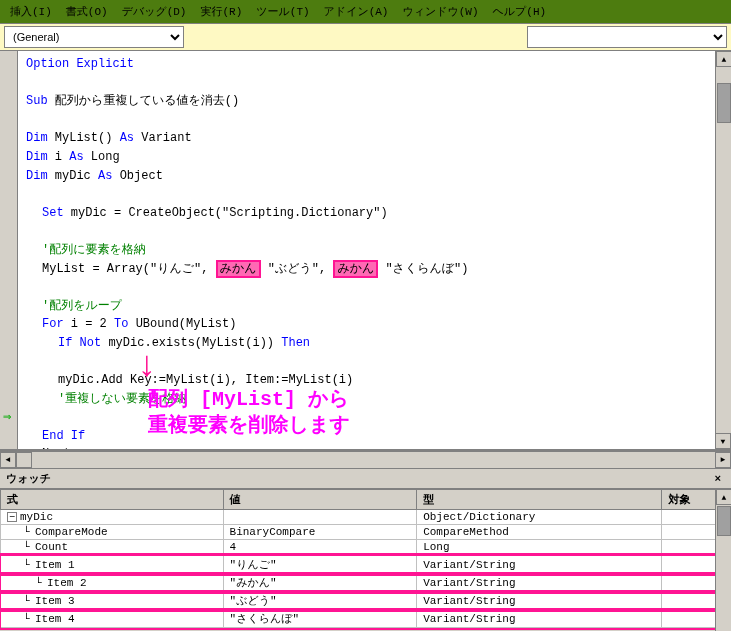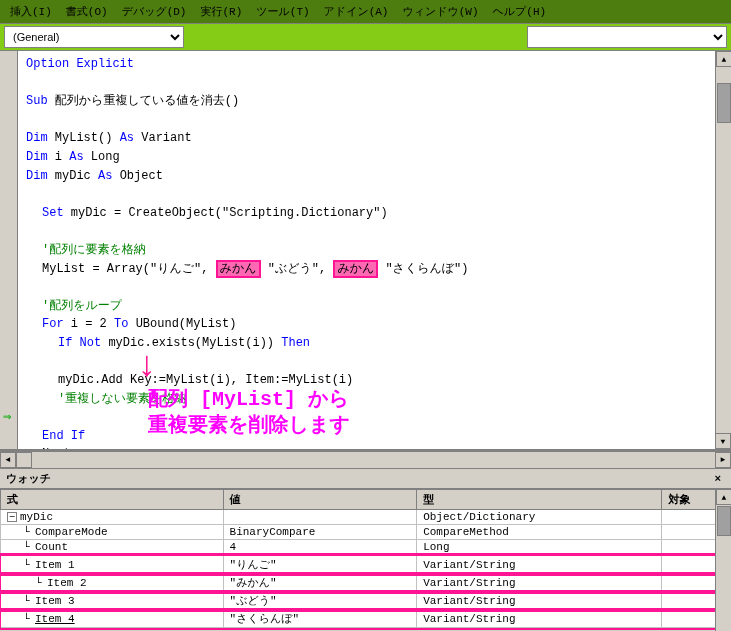--- a/index.html
+++ b/index.html
@@ -23,21 +23,21 @@
     }
     .menu-item {
       padding: 2px 6px;
       font-size: 11px;
       cursor: pointer;
       white-space: nowrap;
     }
 
     
     .toolbar {
-      background: #84cc16;
+      background: #fef9c3;
       display: flex;
       align-items: center;
       padding: 2px 4px;
       gap: 4px;
       border-bottom: 1px solid #808080;
     }
     .toolbar-select {
       height: 22px;
       font-size: 11px;
       border: 1px solid #808080;
@@ -350,21 +350,21 @@
               <td>Variant/String</td>
               <td></td>
             </tr>
             <tr style="outline: rgb(255, 20, 147) solid 2px;">
               <td style="padding-left: 22px;"><span style="display: inline-block; width: 12px;">└</span><span>Item 3</span></td>
               <td>"ぶどう"</td>
               <td>Variant/String</td>
               <td></td>
             </tr>
             <tr style="outline: rgb(255, 20, 147) solid 2px;">
-              <td style="padding-left: 22px; text-decoration: underline;"><span style="display: inline-block; width: 12px;">└</span><span>Item 4</span></td>
+              <td style="padding-left: 22px;"><span style="display: inline-block; width: 12px;">└</span><span>Item 4</span></td>
               <td>"さくらんぼ"</td>
               <td>Variant/String</td>
               <td></td>
             </tr>
           </tbody>
       </table>
     </div>
 
     <div style="position:absolute;right:0;top:0;bottom:0;width:16px;background:#d4d0c8;border-left:1px solid #808080;">
       <div style="width:16px;height:16px;background:#d4d0c8;border:1px solid #808080;display:flex;align-items:center;justify-content:center;font-size:8px;cursor:pointer;">▲</div>

